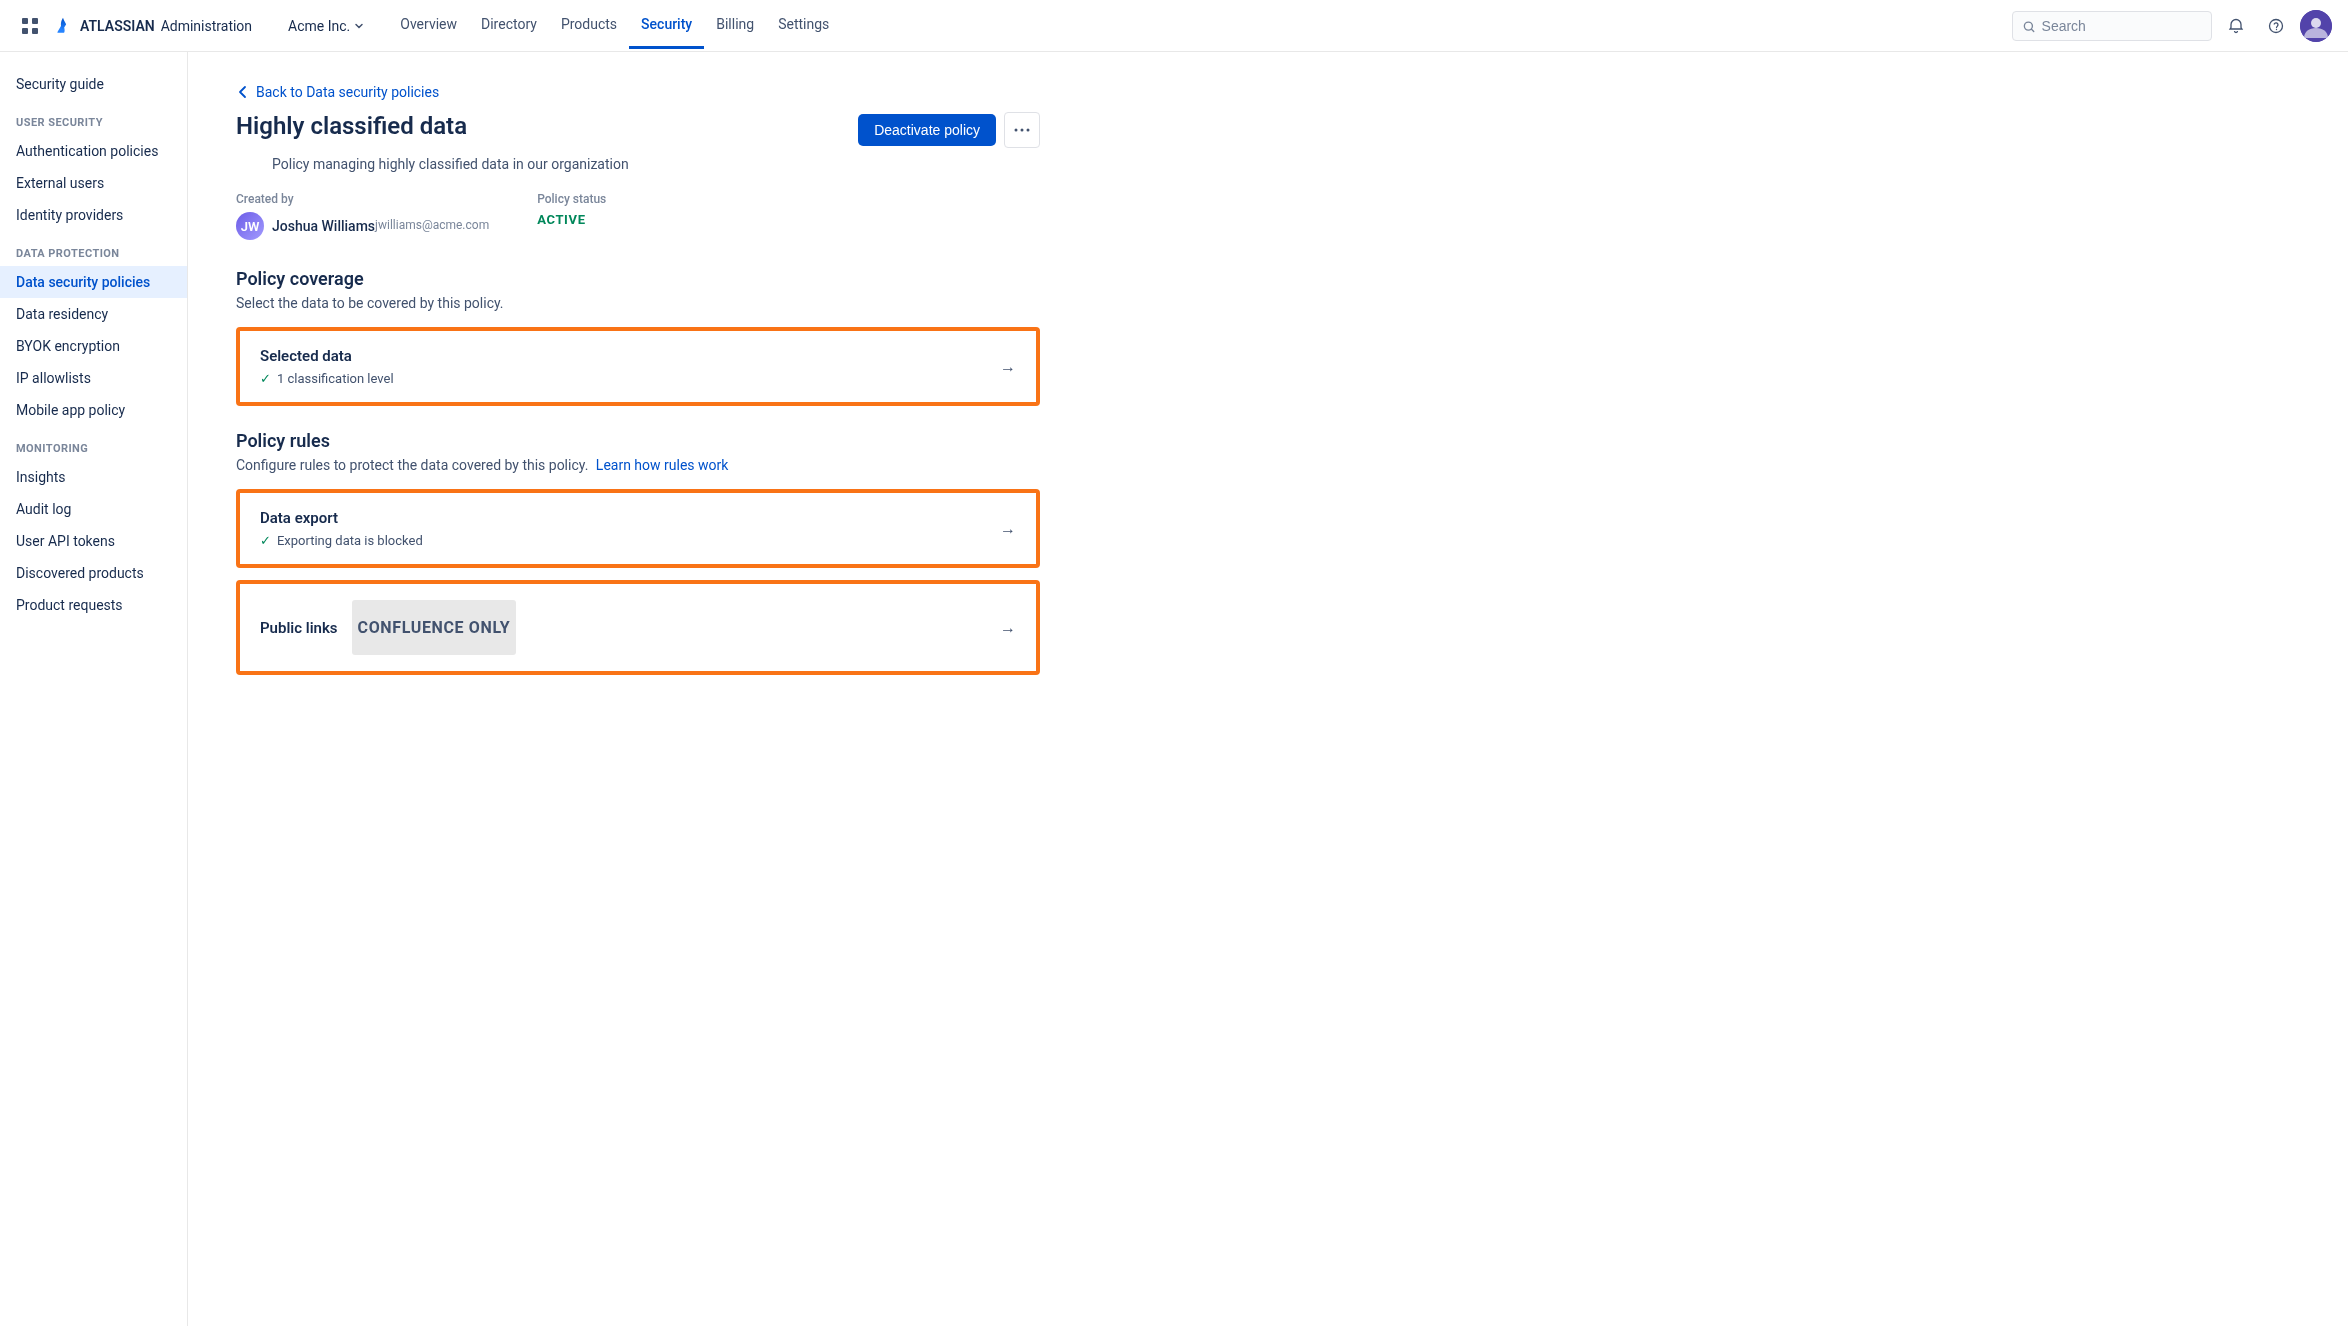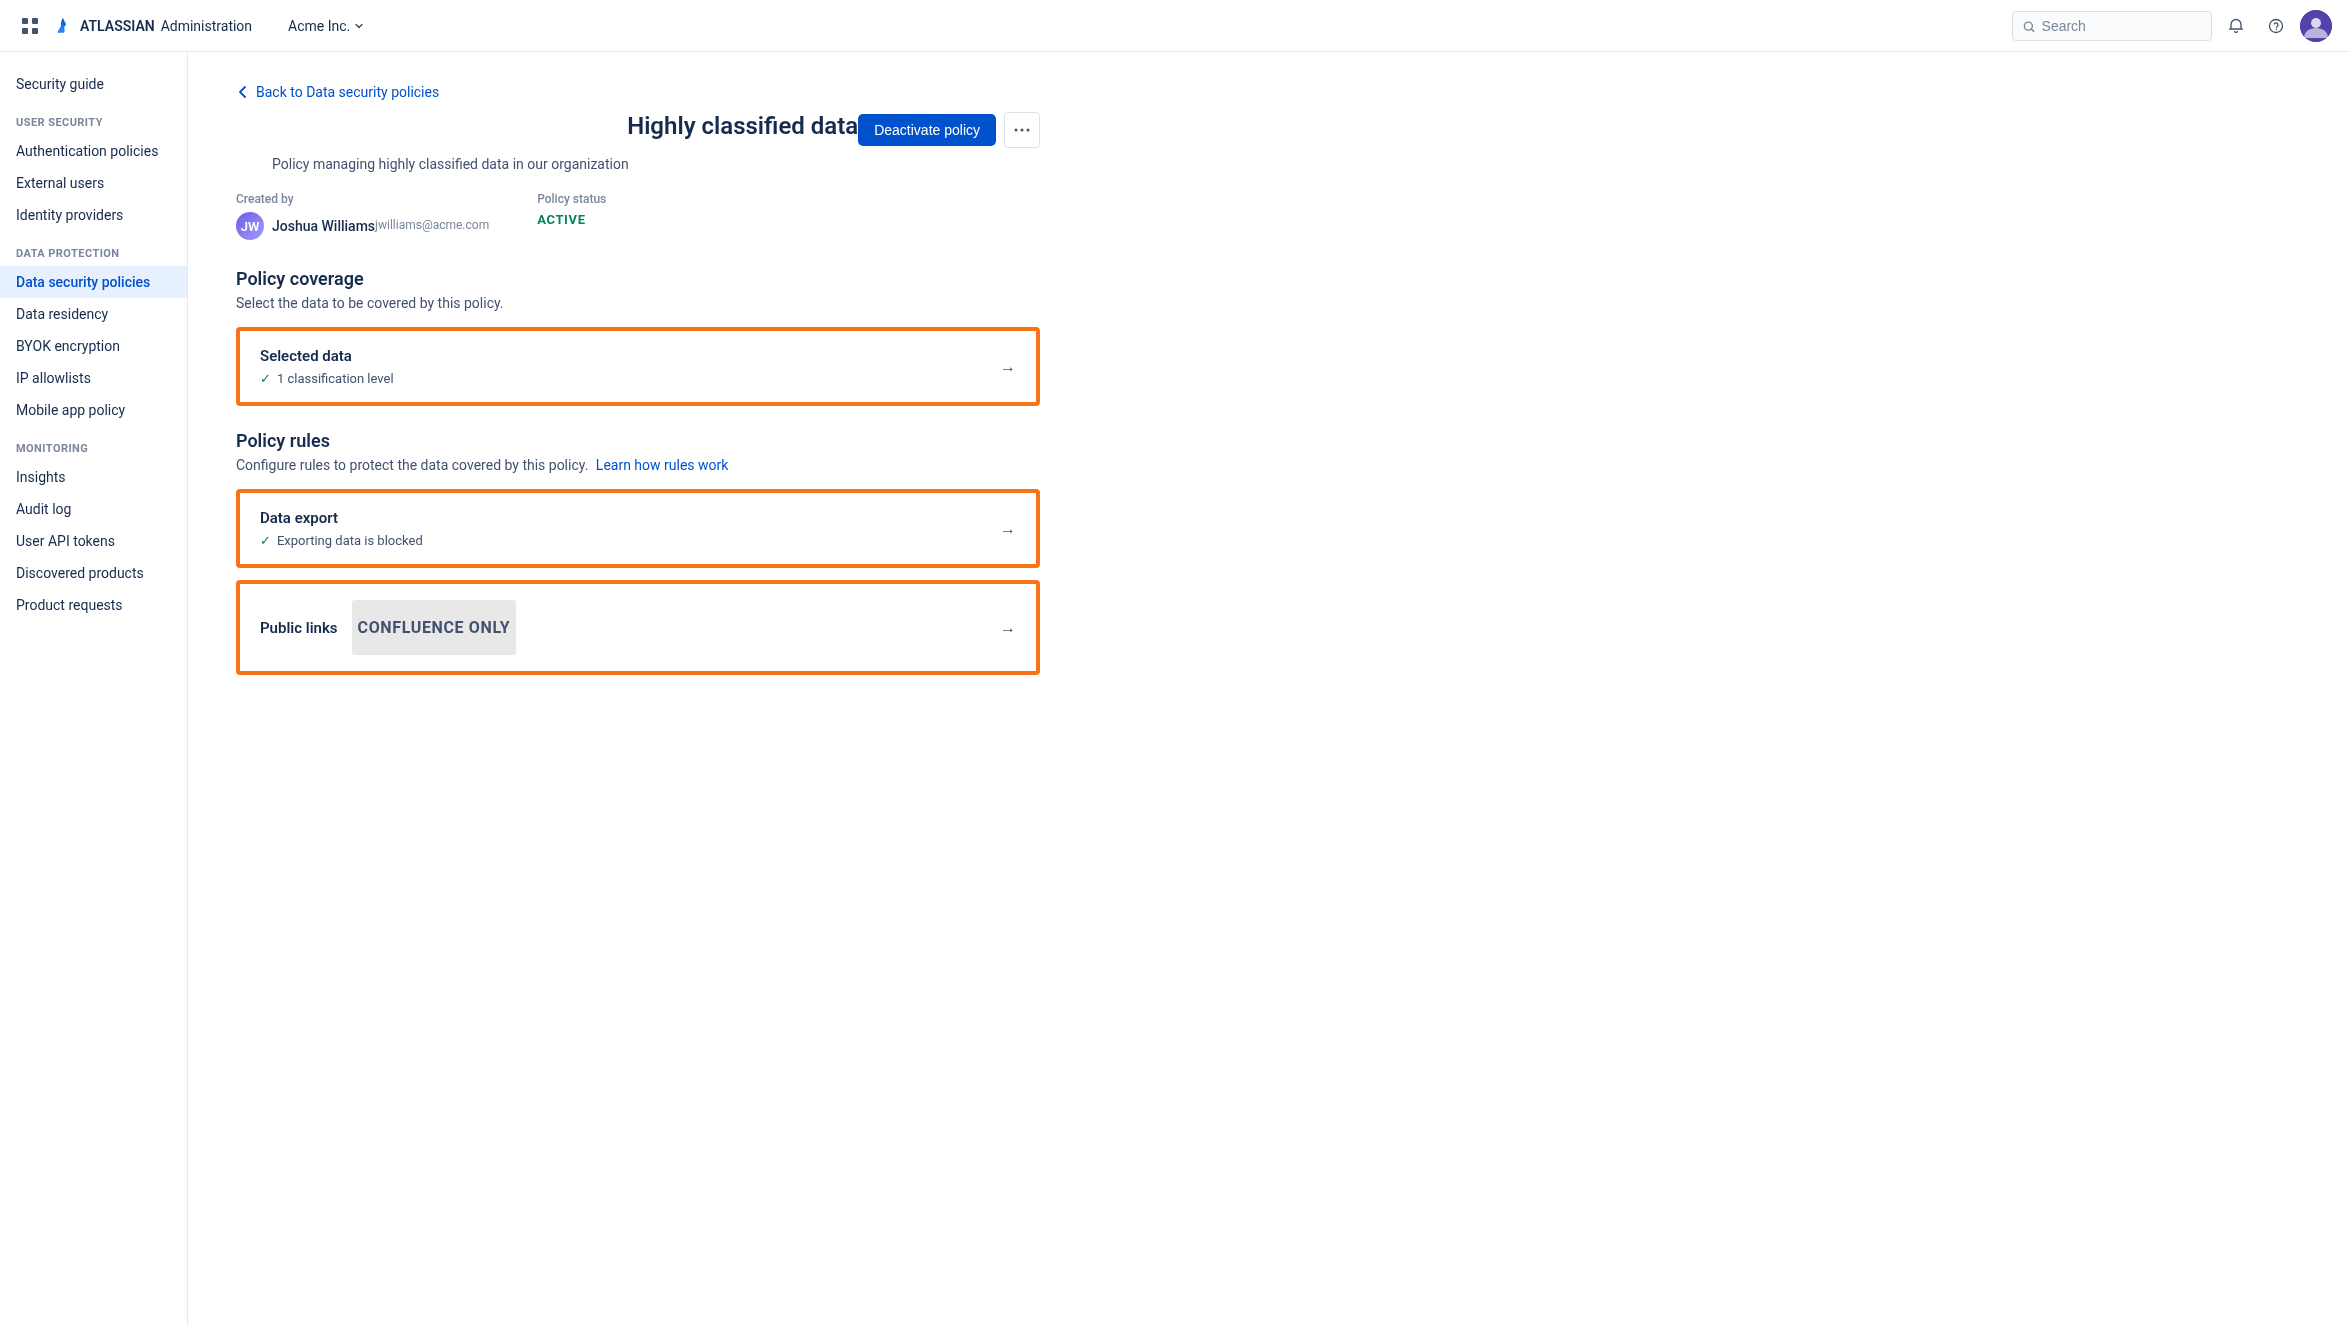--- a/index.html
+++ b/index.html
@@ -35,21 +35,21 @@
     .sidebar-item.active { color: #0052cc; background: #e6f0ff; font-weight: 500; border-radius: 0; }
     .sidebar-section-label { padding: 16px 16px 6px 16px; font-size: 11px; font-weight: 700; color: #7a869a; text-transform: uppercase; letter-spacing: 0.04em; }
 
     
     .content { flex: 1; padding: 32px 48px; max-width: 900px; }
 
     
     .back-link { display: flex; align-items: center; gap: 6px; color: #0052cc; font-size: 14px; cursor: pointer; text-decoration: none; margin-bottom: 12px; }
 
     
-    .page-header { display: flex; align-items: flex-start; justify-content: flex-end; margin-bottom: 8px; }
+    .page-header { display: flex; align-items: flex-start; justify-content: space-between; margin-bottom: 8px; }
     .page-title { font-size: 24px; font-weight: 600; color: #172b4d; }
     .page-description { font-size: 14px; color: #42526e; margin-bottom: 20px; margin-left: 36px; }
     .header-actions { display: flex; align-items: center; gap: 8px; }
     .btn-primary { background: #0052cc; color: white; border: none; padding: 8px 16px; border-radius: 5px; font-size: 14px; font-weight: 500; cursor: pointer; }
     .btn-icon { width: 36px; height: 36px; border-radius: 4px; border: 1px solid #dfe1e6; background: #fff; display: flex; align-items: center; justify-content: center; cursor: pointer; color: #42526e; }
 
     
     .meta-row { display: flex; gap: 48px; margin-bottom: 28px; align-items: flex-start; }
     .meta-block { display: flex; flex-direction: column; gap: 6px; }
     .meta-label { font-size: 12px; color: #7a869a; font-weight: 500; }
@@ -100,20 +100,28 @@
     </svg>
     <span class="nav-logo-text">ATLASSIAN</span>
     <span class="nav-admin">Administration</span>
   </div>
   <div class="org-selector">
     <span>Acme Inc.</span>
     <svg width="10" height="10" viewBox="0 0 10 10">
         <path d="M2 3.5l3 3 3-3" stroke="#42526e" stroke-width="1.5" fill="none" stroke-linecap="round"></path>
       </svg>
   </div>
+  <div class="nav-links">
+    <a class="nav-link">Overview</a>
+    <a class="nav-link">Directory</a>
+    <a class="nav-link">Products</a>
+    <a class="nav-link active">Security</a>
+    <a class="nav-link">Billing</a>
+    <a class="nav-link">Settings</a>
+  </div>
   <div class="nav-right">
     <div class="search-box">
       <svg width="14" height="14" viewBox="0 0 14 14" fill="none">
         <circle cx="6" cy="6" r="4.5" stroke="#7a869a" stroke-width="1.5"></circle>
         <path d="M9.5 9.5l2.5 2.5" stroke="#7a869a" stroke-width="1.5" stroke-linecap="round"></path>
       </svg>
       <input type="text" placeholder="Search" style="">
     </div>
     <button class="nav-icon-btn">
       <svg width="16" height="16" viewBox="0 0 16 16" fill="none">

